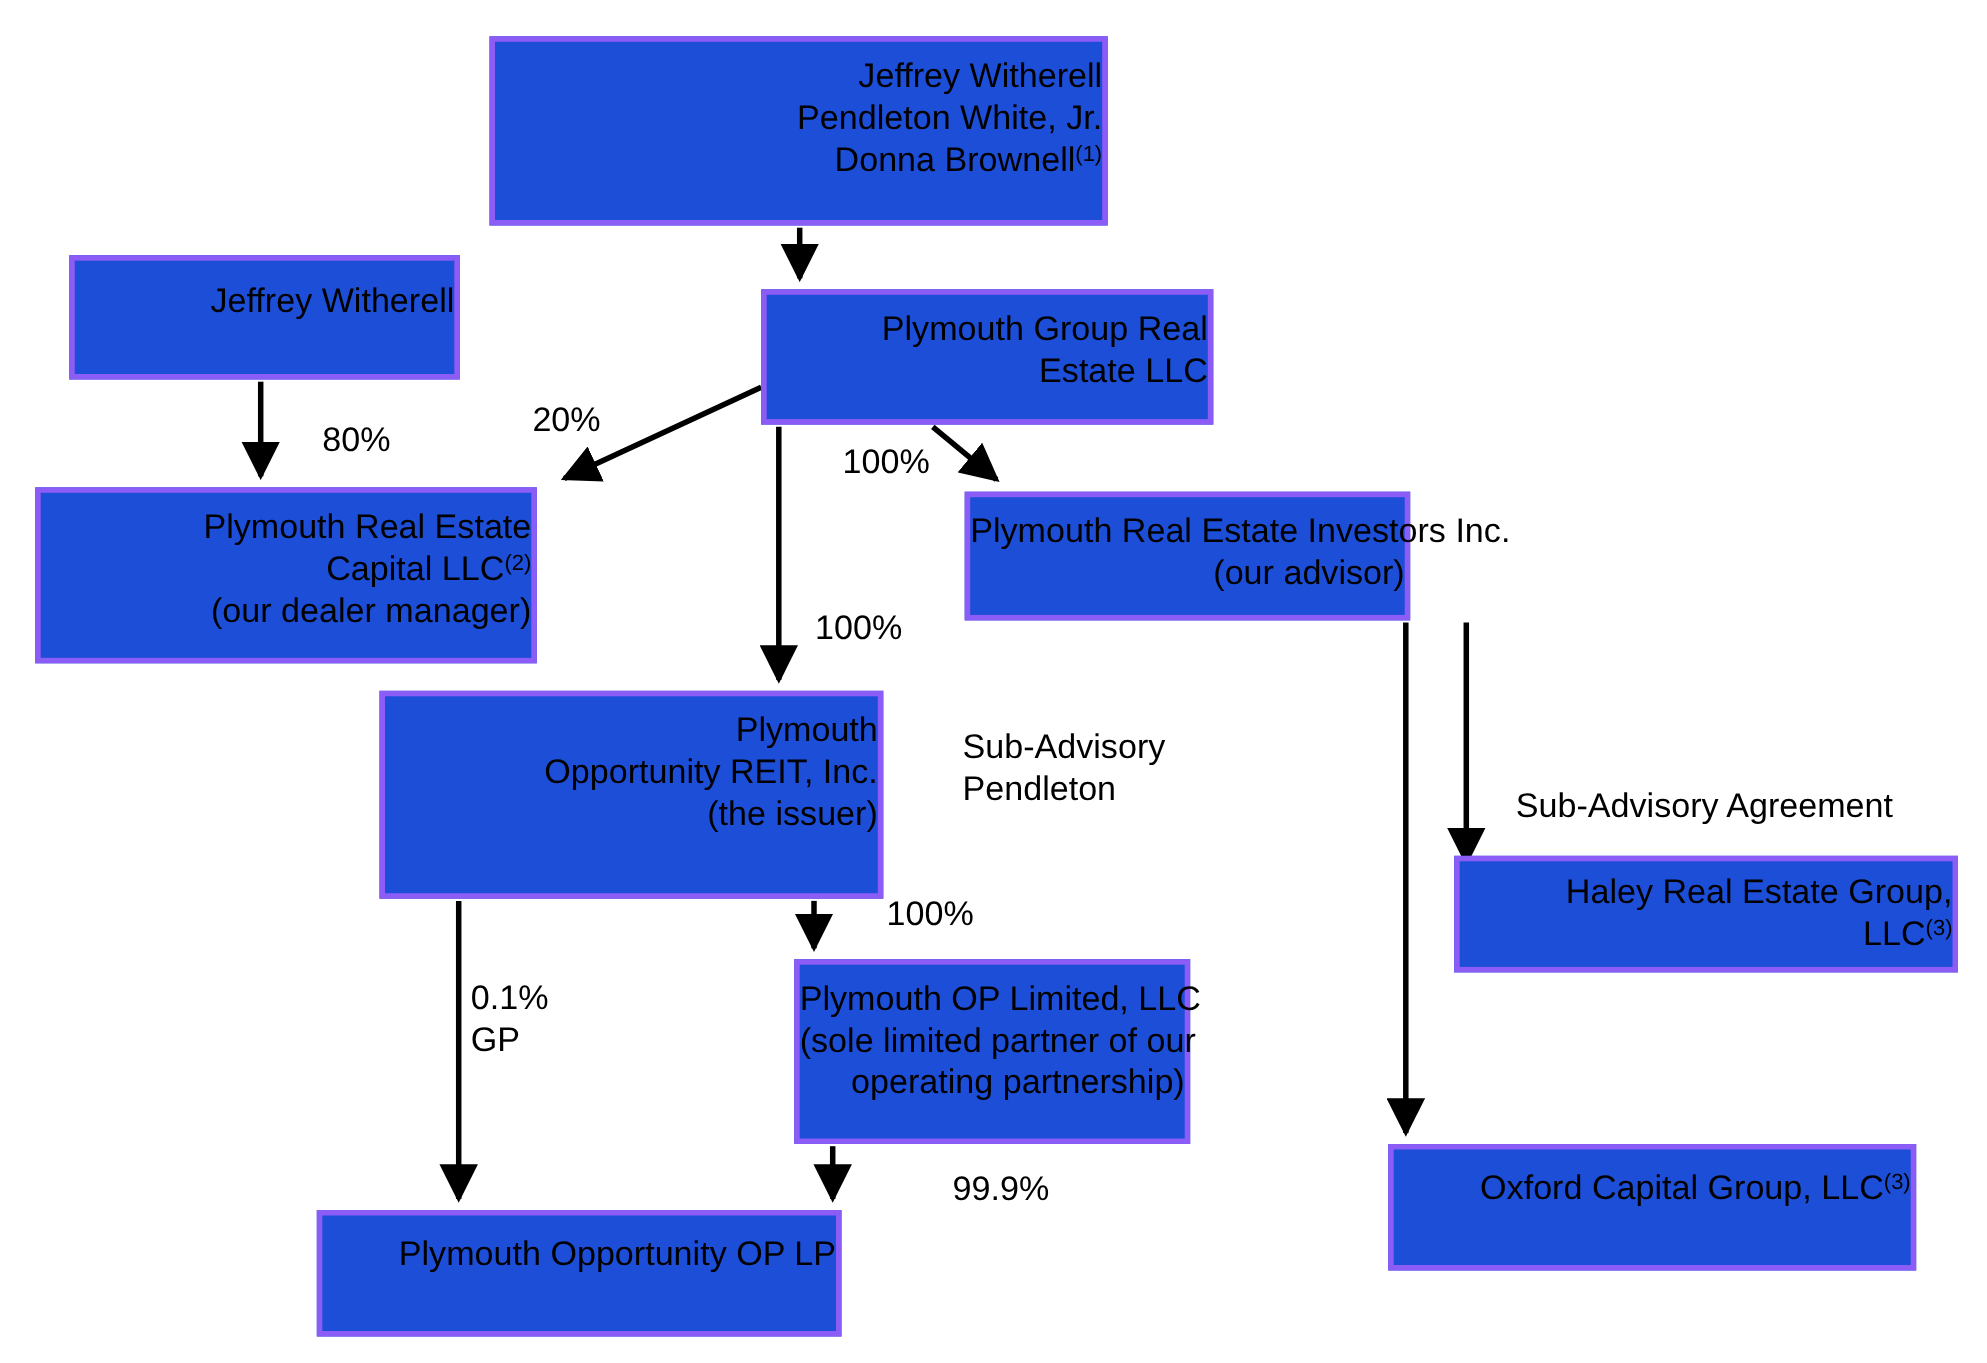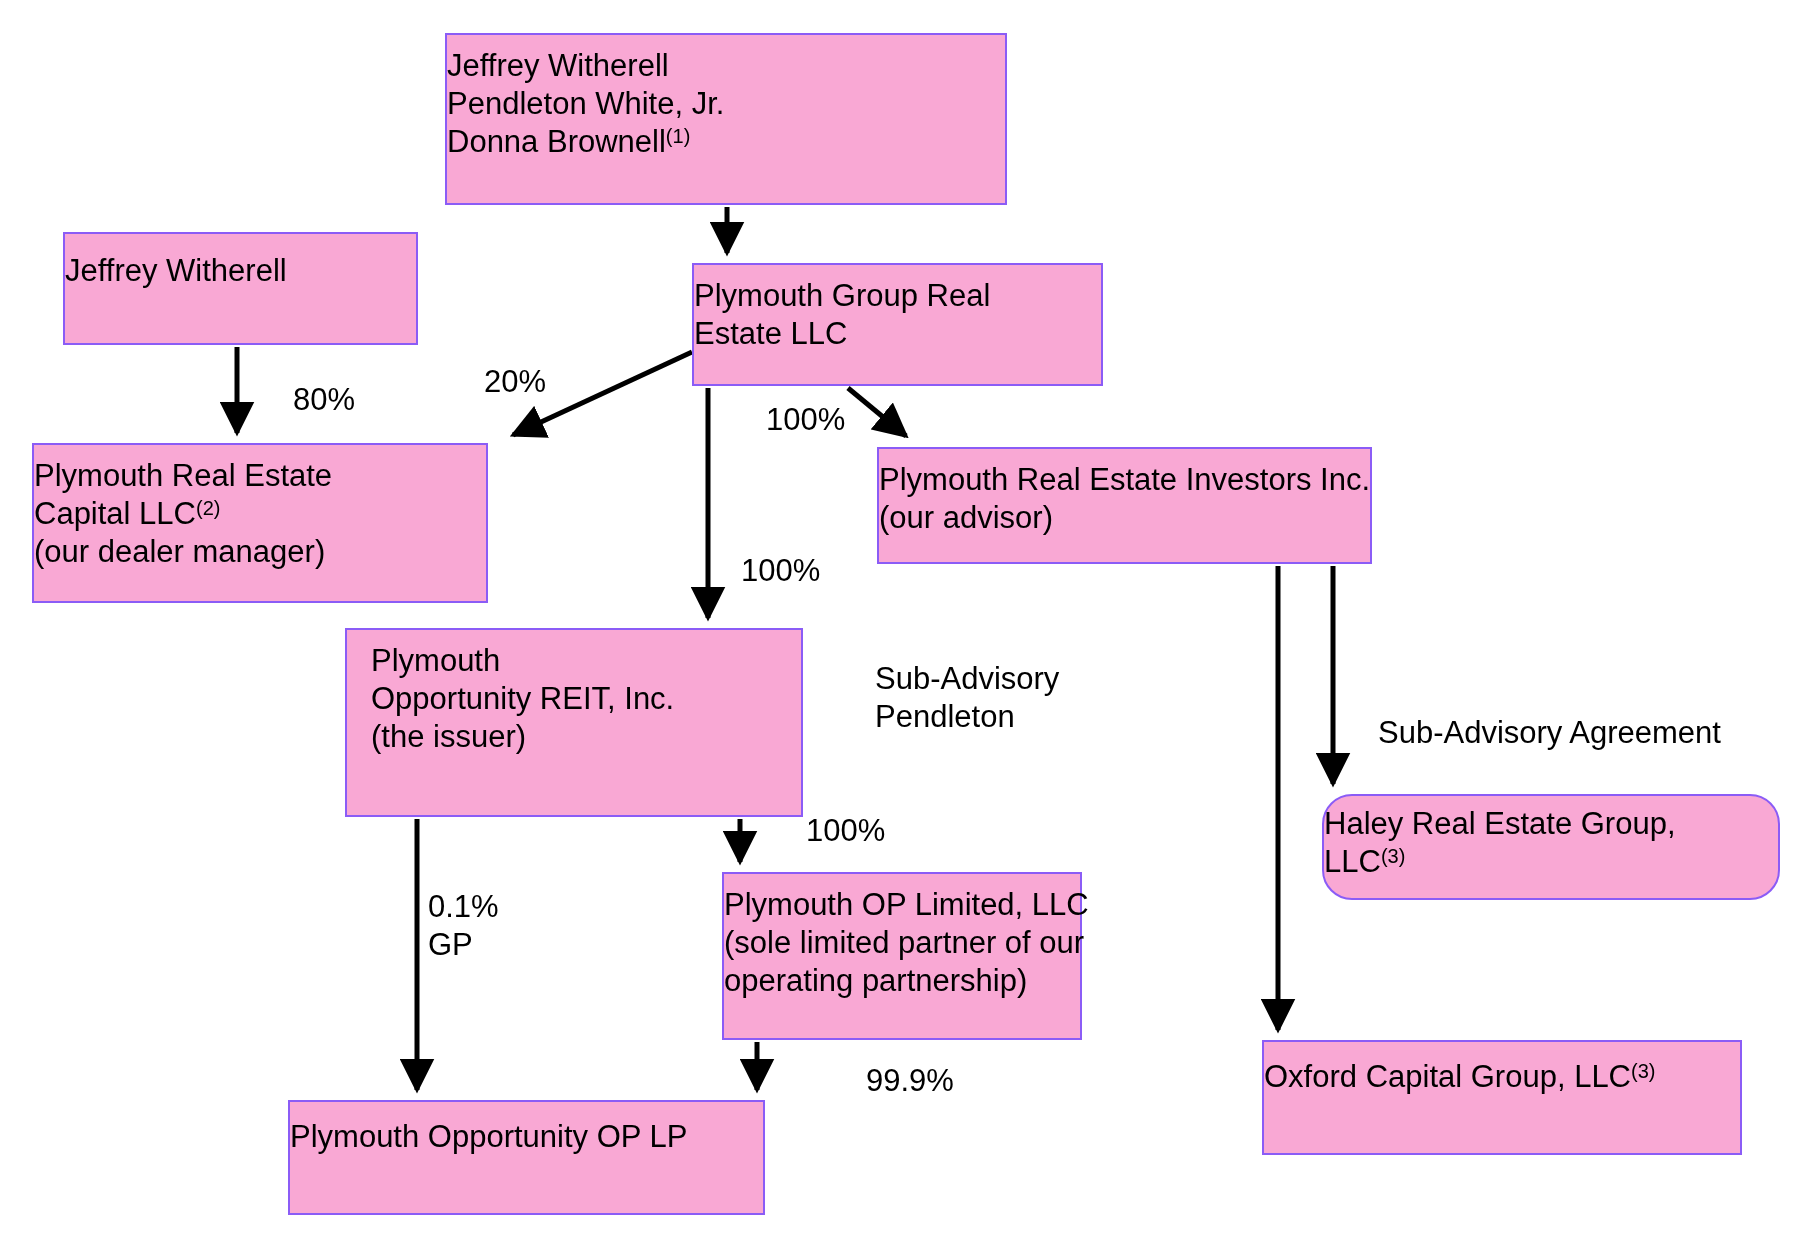--- a/index.html
+++ b/index.html
@@ -11,23 +11,23 @@
     position: relative;
     width: 1806px;
     height: 1239px;
     background: #ffffff;
     font-family: "Liberation Sans", sans-serif;
     color: #000000;
   }
   .node {
     position: absolute;
     box-sizing: border-box;
-    border: 2px solid #8b5cf6;
-    background: #f9a8d4;
-    text-align: left;
+    border: 5px solid #8b5cf6;
+    background: #1d4ed8;
+    text-align: right;
     padding-top: 12px;
     font-size: 31px;
     line-height: 38px;
   }
   .box-line { white-space: nowrap; }
   .node sup, .label sup {
     font-size: 20px;
     line-height: 0;
     vertical-align: 9px;
   }
@@ -81,38 +81,38 @@
     <div class="box-line">Plymouth Group Real</div>
     <div class="box-line">Estate LLC</div>
   </div>
 
   <div class="node" style="left:32px; top:443px; width:456px; height:160px;">
     <div class="box-line">Plymouth Real Estate</div>
     <div class="box-line"><span>Capital LLC</span><sup>(2)</sup></div>
     <div class="box-line">(our dealer manager)</div>
   </div>
 
-  <div class="node" style="left:877px; top:447px; width:495px; height:117px;">
+  <div class="node" style="left:877px; top:447px; width:405px; height:117px;">
     <div class="box-line">Plymouth Real Estate Investors Inc.</div>
     <div class="box-line">(our advisor)</div>
   </div>
 
   <div class="node" style="left:345px; top:628px; width:458px; height:189px;padding-left:24px;">
     <div class="box-line">Plymouth</div>
     <div class="box-line">Opportunity REIT, Inc.</div>
     <div class="box-line">(the issuer)</div>
   </div>
 
   <div class="node" style="left:722px; top:872px; width:360px; height:168px;">
     <div class="box-line">Plymouth OP Limited, LLC</div>
     <div class="box-line">(sole limited partner of our</div>
     <div class="box-line">operating partnership)</div>
   </div>
 
-  <div class="node" style="left:1322px; top:794px; width:458px; height:106px; padding-top:9px;border-radius:30px;">
+  <div class="node" style="left:1322px; top:778px; width:458px; height:106px; padding-top:9px;">
     <div class="box-line">Haley Real Estate Group,</div>
     <div class="box-line"><span>LLC</span><sup>(3)</sup></div>
   </div>
 
   <div class="node" style="left:1262px; top:1040px; width:480px; height:115px; padding-top:16px;">
     <div class="box-line"><span>Oxford Capital Group, LLC</span><sup>(3)</sup></div>
   </div>
 
   <div class="node" style="left:288px; top:1100px; width:477px; height:115px; padding-top:16px;">
     <div class="box-line">Plymouth Opportunity OP LP</div>

